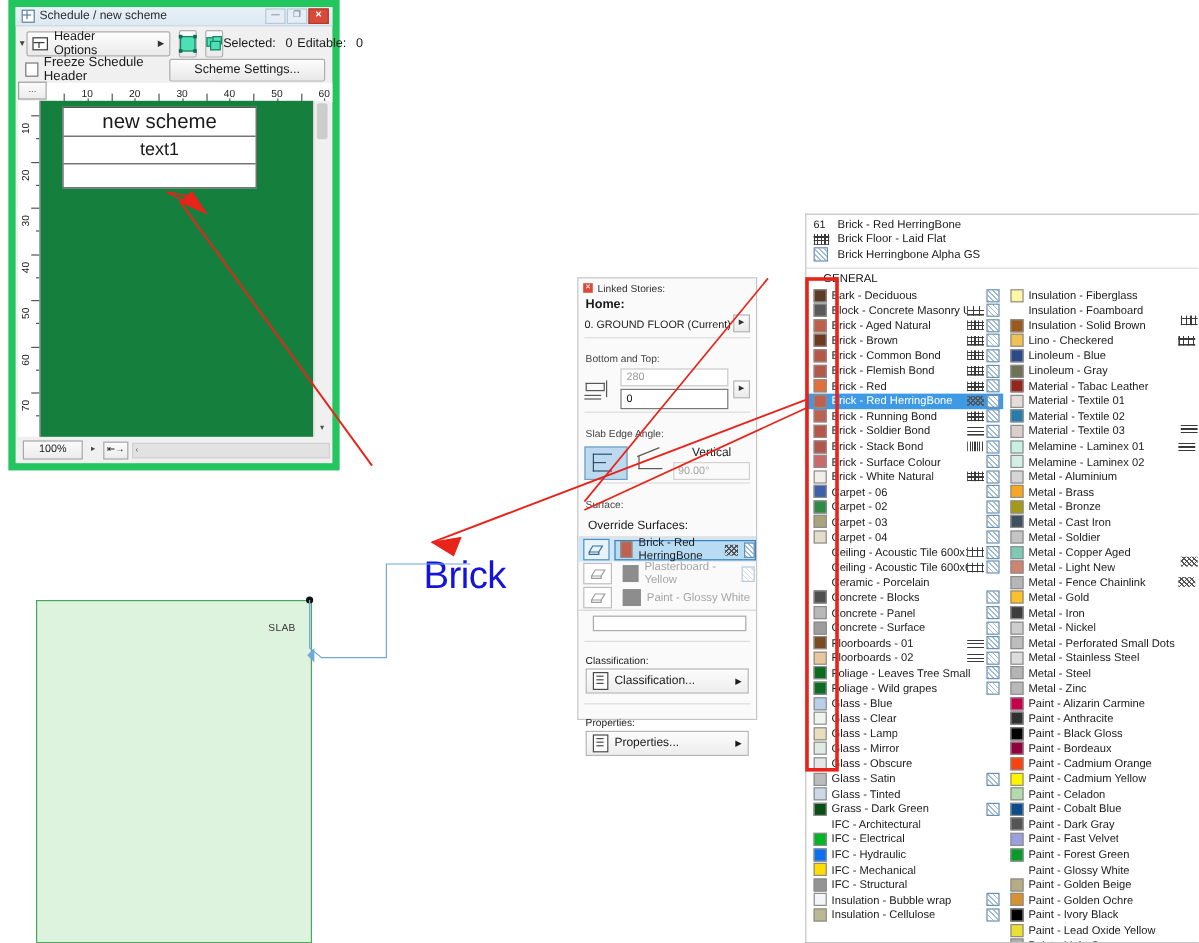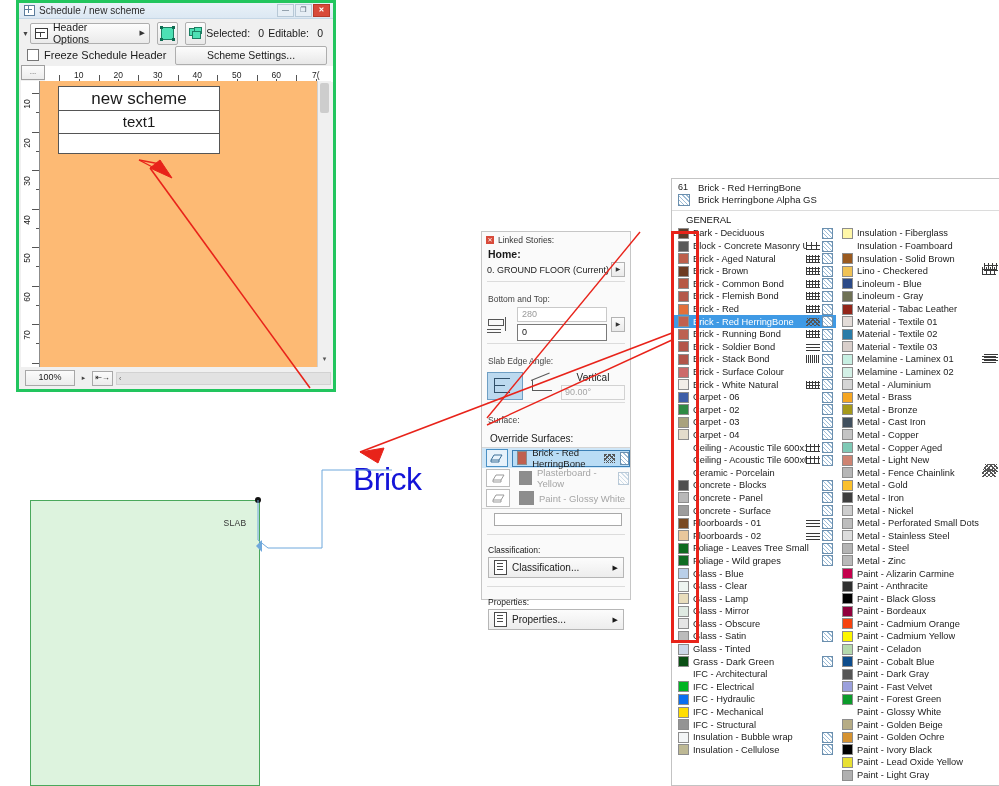--- a/index.html
+++ b/index.html
@@ -6,22 +6,22 @@
   body{
     width:999px;height:786px;position:relative;overflow:hidden;
     background:#ffffff;
     font-family:"Liberation Sans", sans-serif;
     font-size:11px;color:#1a1a1a;
     -webkit-font-smoothing:antialiased;
   }
 
   
   #schedule-window{
-    position:absolute;left:16px;top:0;width:320px;height:392px;
-    background:#f0f0f0;border:3px solid #22c55e;box-sizing:border-box;
+    position:absolute;left:7px;top:0;width:276px;height:392px;
+    background:#f0f0f0;border:6px solid #22c55e;box-sizing:border-box;
   }
   .title-bar{
     height:15px;background:linear-gradient(#e9f1f8,#dce8f3);
     border-bottom:1px solid #c6d7e6;
     display:flex;align-items:center;padding:0 2px;
     font-size:10px;color:#2b2b2b;
   }
   .title-icon{
     width:9px;height:9px;border:1px solid #5c7d9c;margin:0 4px 0 3px;
     background:#fff;position:relative;flex:none;
@@ -87,21 +87,21 @@
   .hruler .lbl{position:absolute;bottom:2px;font-size:8.5px;color:#222;transform:translateX(-50%);}
 
   .work-area{position:absolute;left:2px;top:78px;right:2px;bottom:22px;display:flex;}
   .vruler{width:18px;background:#fff;position:relative;overflow:hidden;}
   .vruler .tk{position:absolute;right:0;height:1px;background:#555;}
   .vruler .maj{width:7px;}
   .vruler .min{width:3px;}
   .vruler .lbl{position:absolute;right:7px;font-size:8.5px;color:#222;
     writing-mode:vertical-rl;transform:rotate(180deg) translateY(50%);}
   .canvas{
-    flex:1;background:#fdba74;border-left:1px solid #8c8c8c;position:relative;overflow:hidden;
+    flex:1;background:#15803d;border-left:1px solid #8c8c8c;position:relative;overflow:hidden;
   }
   .sched-table{
     position:absolute;left:18px;top:5px;width:160px;border:1px solid #555;background:#fff;
   }
   .sched-table .cell{border-bottom:1px solid #555;text-align:center;}
   .sched-table .cell:last-child{border-bottom:none;}
   .c1{height:23px;line-height:23px;font-size:17px;}
   .c2{height:22px;line-height:22px;font-size:15px;}
   .c3{height:19px;}
 
@@ -495,20 +495,26 @@
 </div>
 
 <div id="matlist">
   <div class="ml-head">
     <div class="ml-hrow">
       <span class="ml-num">61</span>
       <span>Brick - Red HerringBone</span>
     </div>
     <div class="ml-hrow">
       <span class="ml-num">
+          <i class="pat pat-brick" style="display:block;width:13px;height:9px"></i>
+        </span>
+      <span>Brick Floor - Laid Flat</span>
+    </div>
+    <div class="ml-hrow">
+      <span class="ml-num">
           <i class="tex tex-ico" style="display:block;width:10px;height:10px"></i>
         </span>
       <span>Brick Herringbone Alpha GS</span>
     </div>
   </div>
   <div class="ml-head-sep"></div>
   <div class="ml-general">GENERAL</div>
 
   <div class="ml-cols">
     <div class="ml-col" id="ml-left">
@@ -878,21 +884,21 @@
           <span class="ml-name">Metal - Bronze</span>
           <span class="ml-icons"></span>
         </div>
         <div class="ml-row">
           <i class="ml-sw" style="background: rgb(65, 80, 94);"></i>
           <span class="ml-name">Metal - Cast Iron</span>
           <span class="ml-icons"></span>
         </div>
         <div class="ml-row">
           <i class="ml-sw" style="background: rgb(196, 196, 196);"></i>
-          <span class="ml-name">Metal - Copper</span>
+          <span class="ml-name">Metal - Soldier</span>
           <span class="ml-icons"></span>
         </div>
         <div class="ml-row">
           <i class="ml-sw" style="background: rgb(127, 201, 181);"></i>
           <span class="ml-name">Metal - Copper Aged</span>
           <span class="ml-icons"></span>
         </div>
         <div class="ml-row">
           <i class="ml-sw" style="background: rgb(207, 132, 114);"></i>
           <span class="ml-name">Metal - Light New</span>

